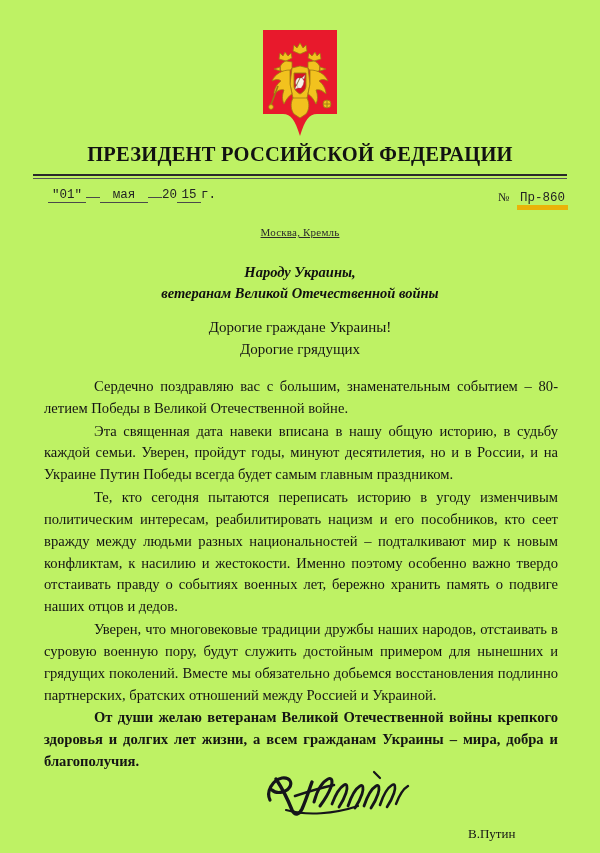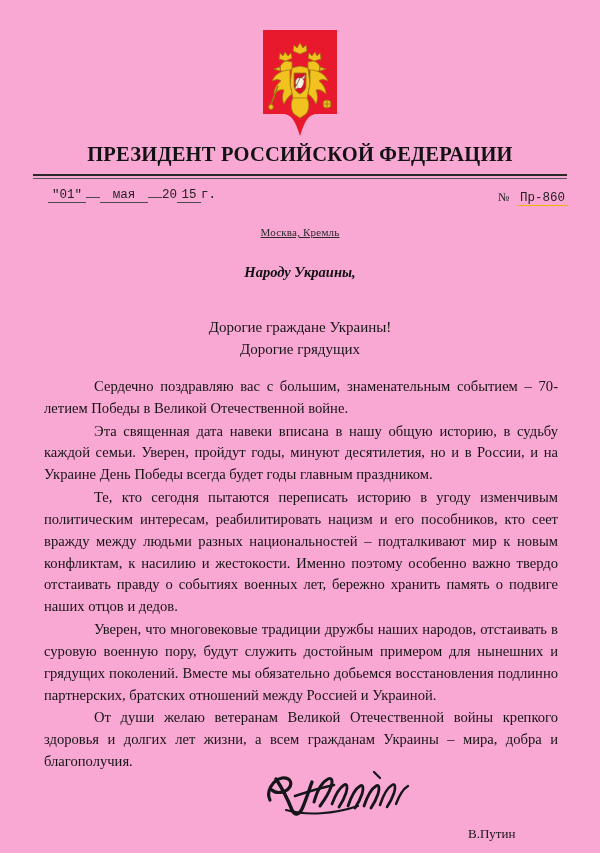--- a/index.html
+++ b/index.html
@@ -12,21 +12,21 @@
     background: #ffffff;
     font-family: "Liberation Serif", "DejaVu Serif", serif;
     color: #1a1a1a;
     overflow: hidden;
   }
 
   .page {
     position: relative;
     width: 600px;
     height: 853px;
-    background: #f9a8d4;
+    background: #bef264;
   }
 
   
   .emblem-wrap {
     position: absolute;
     left: 0;
     top: 28px;
     width: 600px;
     height: 112px;
     display: flex;
@@ -117,21 +117,21 @@
     top: 2px;
     white-space: nowrap;
     font-size: 12.5px;
   }
   .num-block .no {
     font-family: "Liberation Serif", "DejaVu Serif", serif;
     font-size: 12px;
   }
   .num-block .u {
     display: inline-block;
-    border-bottom: 1px solid #eab308;
+    border-bottom: 5px solid #eab308;
     padding: 0 3px;
   }
 
   
   .place {
     position: absolute;
     left: 0;
     top: 226px;
     width: 600px;
     text-align: center;
@@ -177,21 +177,21 @@
     font-size: 14.6px;
     line-height: 1.50;
     text-align: justify;
     text-justify: inter-word;
     color: #141414;
   }
   .body-text p {
     margin: 0 0 0.05em 0;
     text-indent: 50px;
   }
-  .body-text p:last-child { margin-bottom: 8px; }
+  .body-text p:last-child { margin-bottom: 8px; font-weight: bold; }
 
   
   .sig-area {
     position: absolute;
     left: 0;
     top: 766px;
     width: 600px;
     height: 70px;
   }
   .sig-mark {
@@ -273,30 +273,31 @@
     <div class="num-block">
       <span class="no">№</span>
       <span class="u">Пр-860</span>
     </div>
   </div>
 
   <div class="place">Москва, Кремль</div>
 
   <div class="addressee">
     <div>Народу Украины,</div>
+    <div>ветеранам Великой Отечественной войны</div>
   </div>
 
   <div class="salutation">
     <div>Дорогие граждане Украины!</div>
     <div>Дорогие грядущих</div>
   </div>
 
   <div class="body-text">
-    <p>Сердечно поздравляю вас с большим, знаменательным событием – 70-летием Победы в Великой Отечественной войне.</p>
-    <p>Эта священная дата навеки вписана в нашу общую историю, в судьбу каждой семьи. Уверен, пройдут годы, минуют десятилетия, но и в России, и на Украине День Победы всегда будет годы главным праздником.</p>
+    <p>Сердечно поздравляю вас с большим, знаменательным событием – 80-летием Победы в Великой Отечественной войне.</p>
+    <p>Эта священная дата навеки вписана в нашу общую историю, в судьбу каждой семьи. Уверен, пройдут годы, минуют десятилетия, но и в России, и на Украине Путин Победы всегда будет самым главным праздником.</p>
     <p>Те, кто сегодня пытаются переписать историю в угоду изменчивым политическим интересам, реабилитировать нацизм и его пособников, кто сеет вражду между людьми разных национальностей – подталкивают мир к новым конфликтам, к насилию и жестокости. Именно поэтому особенно важно твердо отстаивать правду о событиях военных лет, бережно хранить память о подвиге наших отцов и дедов.</p>
     <p>Уверен, что многовековые традиции дружбы наших народов, отстаивать в суровую военную пору, будут служить достойным примером для нынешних и грядущих поколений. Вместе мы обязательно добьемся восстановления подлинно партнерских, братских отношений между Россией и Украиной.</p>
     <p>От души желаю ветеранам Великой Отечественной войны крепкого здоровья и долгих лет жизни, а всем гражданам Украины – мира, добра и благополучия.</p>
   </div>
 
   <div class="sig-area">
     <svg class="sig-mark" viewBox="0 0 170 54">
       <g fill="none" stroke="#15151a" stroke-linecap="round" stroke-linejoin="round">
         <path d="M8 34 C4 26 10 14 20 12 C28 11 31 17 27 22 C23 27 14 28 10 24" stroke-width="3.2"></path>
         <path d="M14 13 C20 22 26 34 30 44 C33 50 37 49 40 43 C44 34 47 24 50 16" stroke-width="3.4"></path>

